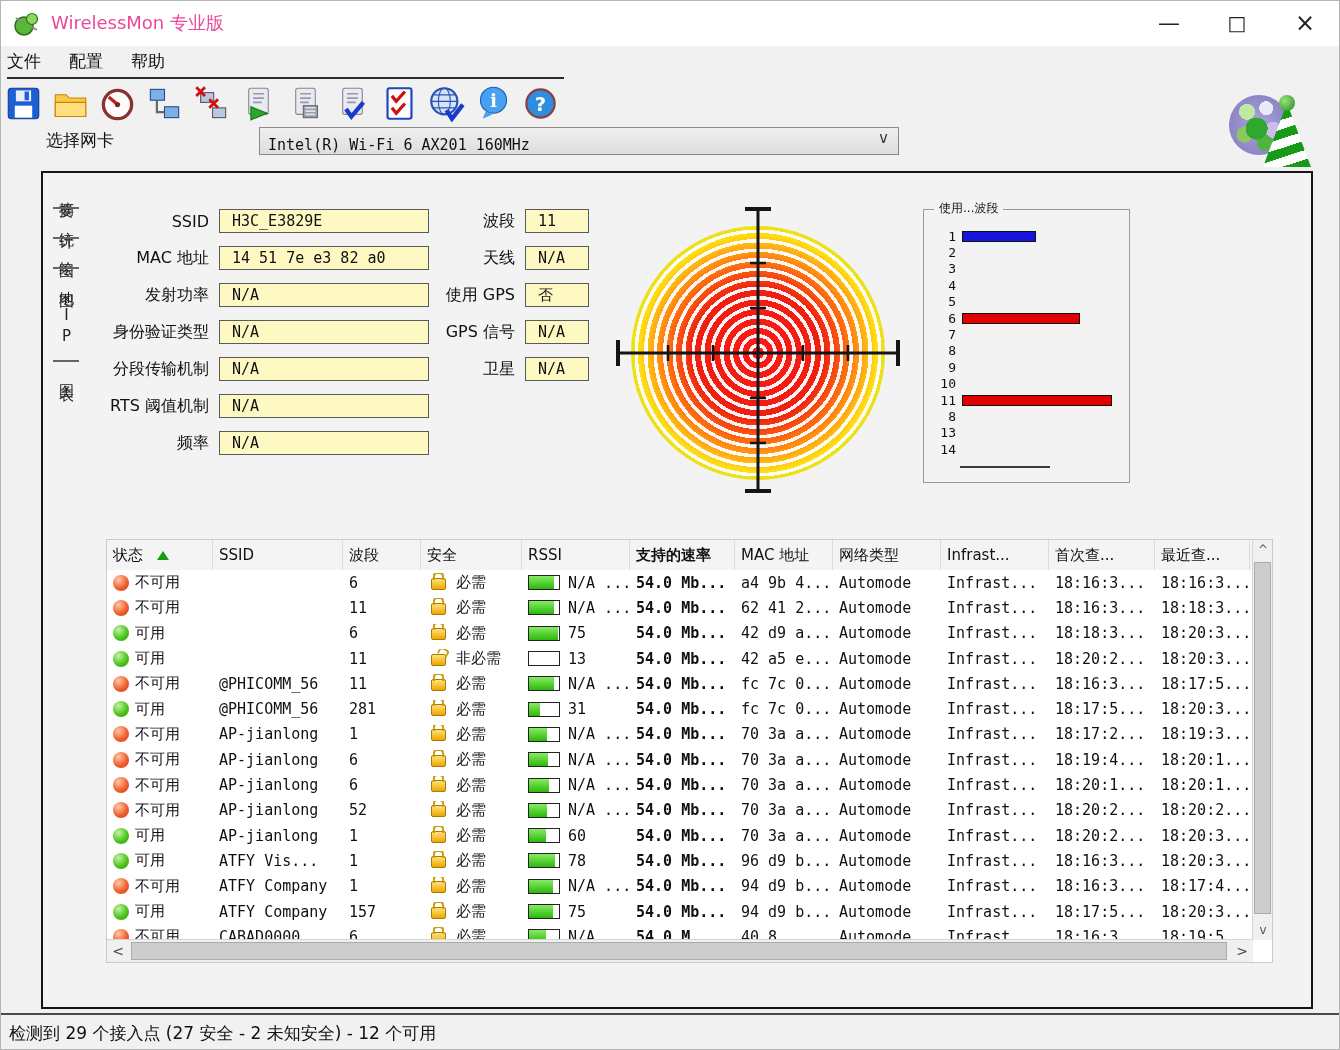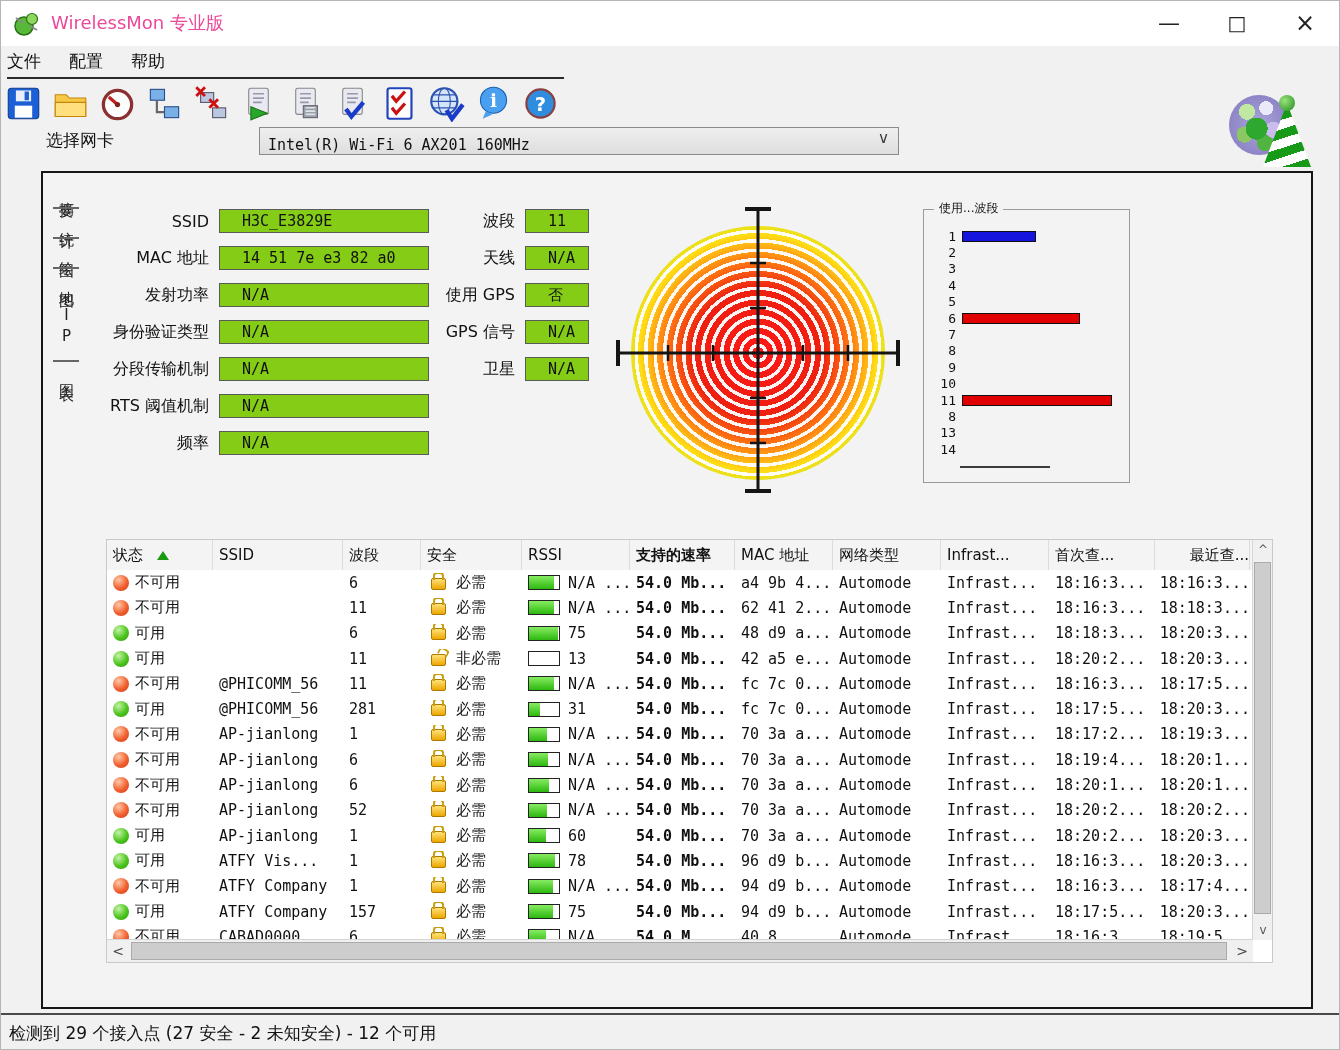--- a/index.html
+++ b/index.html
@@ -31,22 +31,22 @@
   .tabstrip{position:absolute;left:0;top:4px;width:46px;display:flex;flex-direction:column;align-items:center;}
   .vtab{position:relative;writing-mode:vertical-rl;text-orientation:upright;letter-spacing:3px;font-size:15px;padding:12px 0;color:#222;}
   .vtab:not(:last-child)::after{content:"";position:absolute;bottom:-2px;left:50%;margin-left:-13px;width:26px;border-top:2px solid #666;writing-mode:horizontal-tb;}
   
   .fcol{position:absolute;display:flex;flex-direction:column;gap:13px;}
   .fleft{left:8px;top:36px;}
   .fright{left:392px;top:36px;}
   .frow{display:flex;align-items:center;height:24px;}
   .flabel{width:158px;text-align:right;margin-right:10px;font-size:16px;white-space:nowrap;}
   .fright .flabel{width:80px;}
-  .fbox{height:24px;line-height:22px;border:1px solid #5a5a5a;background:#84cc16;box-sizing:border-box;
-        font-family:"DejaVu Sans Mono","Liberation Mono",monospace;font-size:15px;padding-left:22px;}
+  .fbox{height:24px;line-height:22px;border:1px solid #5a5a5a;background:#fef9c3;box-sizing:border-box;
+        font-family:"DejaVu Sans Mono","Liberation Mono",monospace;font-size:15px;padding-left:12px;}
   .w210{width:210px;}.w103{width:103px;margin-right:8px;}.w95{width:95px;}.w64{width:64px;}
   
   .radar{position:absolute;left:565px;top:30px;width:300px;height:300px;}
   .disc{position:absolute;left:23px;top:23px;width:254px;height:254px;border-radius:50%;
     background:
       repeating-radial-gradient(circle, rgba(255,255,255,0) 0 6px, rgba(255,255,255,.95) 6px 9.5px),
       radial-gradient(circle, #ff1717 0%, #ee2010 36%, #ff7a12 52%, #ffdd14 66%, #c8e822 78%, #55d60c 90%, #2fc400 100%);}
   .radar svg{position:absolute;left:0;top:0;}
   
   .groupbox{position:absolute;left:880px;top:36px;width:205px;height:272px;border:1px solid #9a9a9a;}
@@ -58,21 +58,21 @@
   .axis-line{position:absolute;left:36px;bottom:14px;width:90px;border-top:2px solid #3a3a3a;}
   
   .aptable{position:absolute;left:63px;top:366px;width:1167px;height:424px;background:#fff;border:1px solid #c9c9c9;box-sizing:border-box;}
   .thead{position:absolute;left:0;top:0;width:1146px;height:30px;background:#f4f4f4;border-bottom:1px solid #c8c8c8;display:flex;font-size:15px;}
   .hcell{display:flex;align-items:center;padding-left:6px;box-sizing:border-box;border-right:1px solid #dcdcdc;white-space:nowrap;overflow:hidden;}
   .sort-arrow{width:0;height:0;border-left:6px solid transparent;border-right:6px solid transparent;border-bottom:9px solid #1a9a10;margin-left:14px;}
   .tbody{position:absolute;left:0;top:30px;width:1146px;height:370px;overflow:hidden;background:#fff;}
   .trow{display:flex;height:25.3px;align-items:center;font-family:"DejaVu Sans Mono","Liberation Mono",monospace;font-size:15px;white-space:nowrap;}
   .tcell{display:flex;align-items:center;padding-left:6px;box-sizing:border-box;overflow:hidden;}
   .c0{width:106px;}.c1{width:130px;}.c2{width:78px;}.c3{width:101px;}.c4{width:108px;}.c5{width:105px;font-weight:bold;}
-  .c6{width:98px;}.c7{width:108px;}.c8{width:108px;}.c9{width:106px;}.c10{width:95px;justify-content:flex-end;}
+  .c6{width:98px;}.c7{width:108px;}.c8{width:108px;}.c9{width:106px;}.c10{width:95px;}
   .ball{width:16px;height:16px;border-radius:50%;margin-right:6px;flex:none;}
   .ball.ok{background:radial-gradient(circle at 35% 30%, #c4f4a6, #4ec41e 55%, #279a06);}
   .ball.bad{background:radial-gradient(circle at 35% 30%, #ffc9a8, #f06030 55%, #d23810);}
   .lock{position:relative;width:13px;height:10px;margin:2px 10px 0 4px;border-radius:2px;flex:none;
         background:linear-gradient(#ffe27a,#eda700);border:1px solid #ad7800;}
   .lock::before{content:"";position:absolute;left:1px;top:-7px;width:7px;height:6px;border:2px solid #c9a010;border-bottom:none;border-radius:4px 4px 0 0;}
   .lock.open::before{left:6px;transform:rotate(28deg);}
   .rbar{width:30px;height:13px;border:1px solid #222;background:#fff;margin-right:8px;flex:none;box-sizing:content-box;}
   .rfill{display:block;height:100%;background:linear-gradient(#86ec62,#2db80e);}
   
@@ -406,21 +406,21 @@
           </div>
           <div class="trow">
             <div class="tcell c0"><span class="ball ok"></span>可用</div>
             <div class="tcell c1"></div>
             <div class="tcell c2">6</div>
             <div class="tcell c3"><span class="lock"></span>必需</div>
             <div class="tcell c4"><span class="rbar">
                 <span class="rfill" style="width: 95%;"></span>
               </span>75</div>
             <div class="tcell c5">54.0 Mb...</div>
-            <div class="tcell c6">48 d9 a...</div>
+            <div class="tcell c6">42 d9 a...</div>
             <div class="tcell c7">Automode</div>
             <div class="tcell c8">Infrast...</div>
             <div class="tcell c9">18:18:3...</div>
             <div class="tcell c10">18:20:3...</div>
           </div>
           <div class="trow">
             <div class="tcell c0"><span class="ball ok"></span>可用</div>
             <div class="tcell c1"></div>
             <div class="tcell c2">11</div>
             <div class="tcell c3"><span class="lock open"></span>非必需</div>

